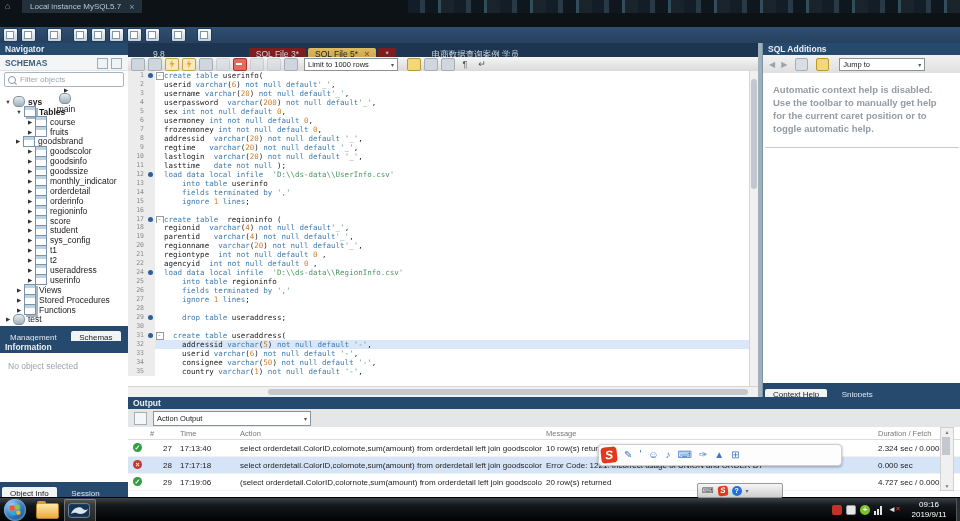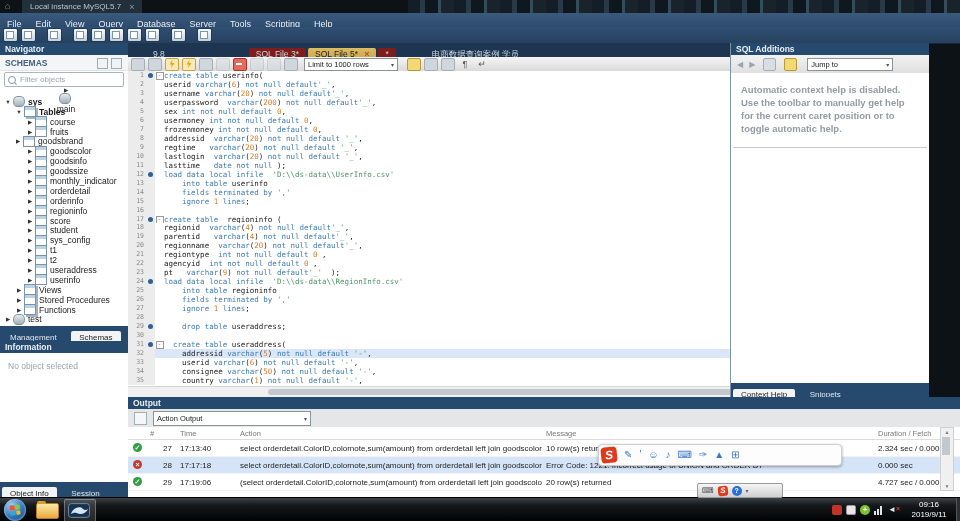--- a/index.html
+++ b/index.html
@@ -96,21 +96,21 @@
   .ctxt{flex:1;font-family:"DejaVu Sans Mono",monospace;font-size:7.5px;line-height:9px;color:#1a1a1a;}
   .t-kw{color:var(--keyword,#3d7ab0);}
   .t-num{color:var(--number,#cf7c2a);}
   .t-str{color:var(--string,#4e9464);}
   .vscroll{position:absolute;right:0;top:0;width:8px;height:315px;background:#f0f0f0;border-left:1px solid #d5d5d5;}
   .vscroll .thumb{position:absolute;left:1px;top:8px;width:6px;height:110px;background:#c2c8ce;border-radius:3px;}
   .hscroll{position:absolute;left:0;bottom:0;width:100%;height:10px;background:#f0f0f0;border-top:1px solid #d5d5d5;}
   .hscroll .thumbh{position:absolute;left:140px;top:2px;width:480px;height:6px;background:#c2c8ce;border-radius:3px;}
   
   .splitter{position:absolute;left:758px;top:43px;width:4px;height:354px;background:#9fb0bd;}
-  .rightpanel{position:absolute;left:730px;top:43px;width:198px;height:354px;background:#fff;border-left:1px solid #7f93a4;}
+  .rightpanel{position:absolute;left:762px;top:43px;width:198px;height:354px;background:#fff;border-left:1px solid #7f93a4;}
   .rtb{position:absolute;left:0;top:12px;width:100%;height:18px;background:linear-gradient(#f2f2f2,#dfdfdf);
      border-bottom:1px solid #bbb;display:flex;align-items:center;}
   .rico{color:#9aa4ad;font-size:8px;margin-left:6px;flex:none;}
   .rico.box{width:11px;height:11px;border:1px solid #a5adb5;background:#d8dee4;border-radius:2px;margin-left:8px;}
   .rico.box.hl2{background:#f3d878;border-color:#b99a2f;}
   .jumpdd{width:78px;margin-left:10px;}
   .rbody{position:absolute;left:0;top:30px;width:100%;height:310px;background:#fff;}
   .helptxt{margin:10px 10px 0;font-size:9.5px;line-height:13px;font-weight:bold;color:#949ba3;}
   .hrline{margin:12px 2px 0;border-top:1px solid #c8ccd0;}
   .rtabs{position:absolute;left:0;bottom:0;width:100%;height:14px;background:#26496e;
@@ -189,21 +189,20 @@
 
   <div class="titlebar">
     <span class="home-ic">⌂</span>
     <div class="wtab">
       <span>Local instance MySQL5.7</span>
       <span class="wtab-x">×</span>
     </div>
     <div class="tb-blur"></div>
   </div>
 
-  <div class="menubar"><span class="mitem">File</span><span class="mitem">Edit</span><span class="mitem">View</span><span class="mitem">Query</span><span class="mitem">Database</span><span class="mitem">Server</span><span class="mitem">Tools</span><span class="mitem">Scripting</span><span class="mitem">Help</span></div>
   <div class="maintb"><span class="tbico new-sql-tab-icon"></span><span class="tbico open-sql-script-icon"></span><span class="tbico inspector-icon"></span><span class="tbico create-schema-icon"></span><span class="tbico create-table-icon"></span><span class="tbico create-view-icon"></span><span class="tbico create-procedure-icon"></span><span class="tbico create-function-icon"></span><span class="tbico search-table-data-icon"></span><span class="tbico reconnect-dbms-icon"></span></div>
 
   <div class="sidebar">
     <div class="phdr"><span>Navigator</span></div>
     <div class="schrow">
       <span class="schlbl">SCHEMAS</span>
       <span class="schico r1"></span>
       <span class="schico r2"></span>
     </div>
     <div class="filter">
@@ -401,21 +400,20 @@
           <div class="cl"><span class="gnum">13</span><span class="gmark"></span><span class="gfold"></span><span class="ctxt">    <span class="t-kw">into</span> <span class="t-kw">table</span> userinfo</span></div>
           <div class="cl"><span class="gnum">14</span><span class="gmark"></span><span class="gfold"></span><span class="ctxt">    <span class="t-kw">fields</span> <span class="t-kw">terminated</span> <span class="t-kw">by</span> <span class="t-str">','</span></span></div>
           <div class="cl"><span class="gnum">15</span><span class="gmark"></span><span class="gfold"></span><span class="ctxt">    <span class="t-kw">ignore</span> <span class="t-num">1</span> <span class="t-kw">lines</span>;</span></div>
           <div class="cl"><span class="gnum">16</span><span class="gmark"></span><span class="gfold"></span><span class="ctxt"></span></div>
           <div class="cl"><span class="gnum">17</span><span class="gmark dot"></span><span class="gfold fbox"></span><span class="ctxt"><span class="t-kw">create</span> <span class="t-kw">table</span>  regioninfo (</span></div>
           <div class="cl"><span class="gnum">18</span><span class="gmark"></span><span class="gfold"></span><span class="ctxt">regionid  <span class="t-kw">varchar</span>(<span class="t-num">4</span>) <span class="t-kw">not</span> <span class="t-kw">null</span> <span class="t-kw">default</span><span class="t-str">'_'</span>,</span></div>
           <div class="cl"><span class="gnum">19</span><span class="gmark"></span><span class="gfold"></span><span class="ctxt">parentid   <span class="t-kw">varchar</span>(<span class="t-num">4</span>) <span class="t-kw">not</span> <span class="t-kw">null</span> <span class="t-kw">default</span><span class="t-str">'_'</span>,</span></div>
           <div class="cl"><span class="gnum">20</span><span class="gmark"></span><span class="gfold"></span><span class="ctxt">regionname  <span class="t-kw">varchar</span>(<span class="t-num">20</span>) <span class="t-kw">not</span> <span class="t-kw">null</span> <span class="t-kw">default</span><span class="t-str">'_'</span>,</span></div>
           <div class="cl"><span class="gnum">21</span><span class="gmark"></span><span class="gfold"></span><span class="ctxt">regiontype  <span class="t-kw">int</span> <span class="t-kw">not</span> <span class="t-kw">null</span> <span class="t-kw">default</span> <span class="t-num">0</span> ,</span></div>
           <div class="cl"><span class="gnum">22</span><span class="gmark"></span><span class="gfold"></span><span class="ctxt">agencyid  <span class="t-kw">int</span> <span class="t-kw">not</span> <span class="t-kw">null</span> <span class="t-kw">default</span> <span class="t-num">0</span> ,</span></div>
-          <div class="cl"><span class="gnum">23</span><span class="gmark"></span><span class="gfold"></span><span class="ctxt">pt   <span class="t-kw">varchar</span>(<span class="t-num">9</span>) <span class="t-kw">not</span> <span class="t-kw">null</span> <span class="t-kw">default</span><span class="t-str">'_'</span>  );</span></div>
           <div class="cl"><span class="gnum">24</span><span class="gmark dot"></span><span class="gfold"></span><span class="ctxt"><span class="t-kw">load</span> <span class="t-kw">data</span> <span class="t-kw">local</span> <span class="t-kw">infile</span>  <span class="t-str">'D:\\ds-data\\RegionInfo.csv'</span></span></div>
           <div class="cl"><span class="gnum">25</span><span class="gmark"></span><span class="gfold"></span><span class="ctxt">    <span class="t-kw">into</span> <span class="t-kw">table</span> regioninfo</span></div>
           <div class="cl"><span class="gnum">26</span><span class="gmark"></span><span class="gfold"></span><span class="ctxt">    <span class="t-kw">fields</span> <span class="t-kw">terminated</span> <span class="t-kw">by</span> <span class="t-str">','</span></span></div>
           <div class="cl"><span class="gnum">27</span><span class="gmark"></span><span class="gfold"></span><span class="ctxt">    <span class="t-kw">ignore</span> <span class="t-num">1</span> <span class="t-kw">lines</span>;</span></div>
           <div class="cl"><span class="gnum">28</span><span class="gmark"></span><span class="gfold"></span><span class="ctxt"></span></div>
           <div class="cl"><span class="gnum">29</span><span class="gmark dot"></span><span class="gfold"></span><span class="ctxt">    <span class="t-kw">drop</span> <span class="t-kw">table</span> useraddress;</span></div>
           <div class="cl"><span class="gnum">30</span><span class="gmark"></span><span class="gfold"></span><span class="ctxt"></span></div>
           <div class="cl"><span class="gnum">31</span><span class="gmark dot"></span><span class="gfold fbox"></span><span class="ctxt">  <span class="t-kw">create</span> <span class="t-kw">table</span> useraddress(</span></div>
           <div class="cl hl"><span class="gnum">32</span><span class="gmark"></span><span class="gfold"></span><span class="ctxt">    addressid <span class="t-kw">varchar</span>(<span class="t-num">5</span>) <span class="t-kw">not</span> <span class="t-kw">null</span> <span class="t-kw">default</span> <span class="t-str">'-'</span>,</span></div>
           <div class="cl"><span class="gnum">33</span><span class="gmark"></span><span class="gfold"></span><span class="ctxt">    userid <span class="t-kw">varchar</span>(<span class="t-num">6</span>) <span class="t-kw">not</span> <span class="t-kw">null</span> <span class="t-kw">default</span> <span class="t-str">'-'</span>,</span></div>

